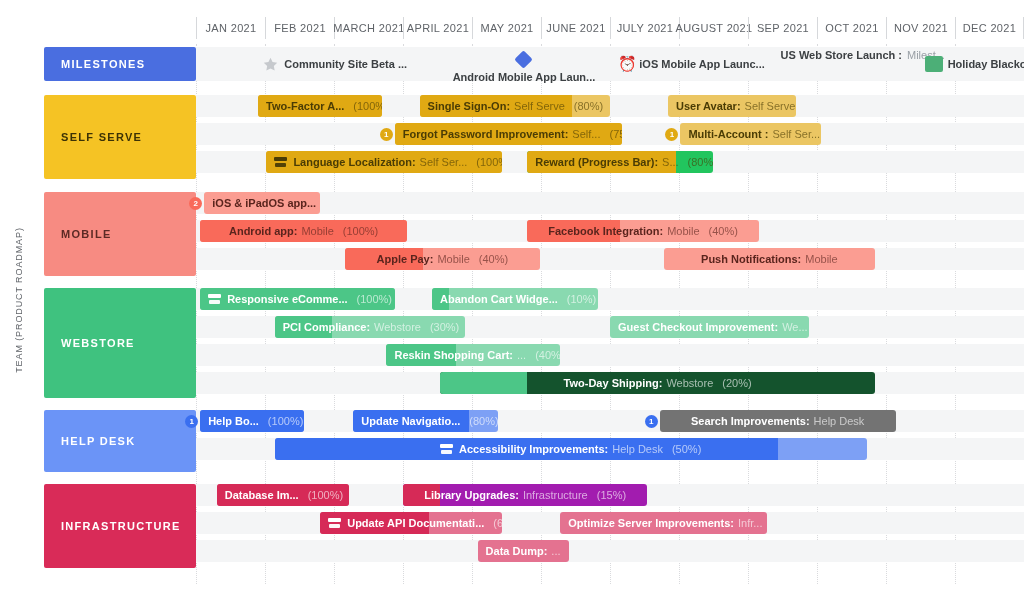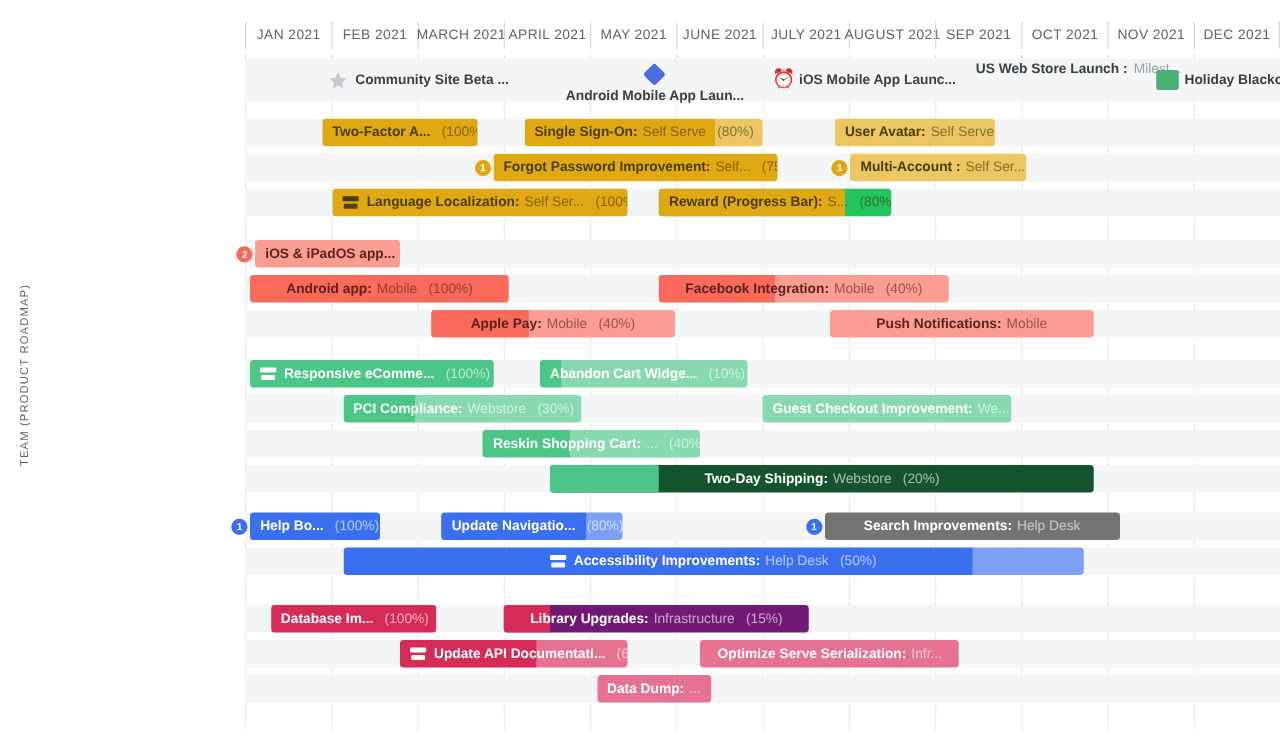--- a/index.html
+++ b/index.html
@@ -221,20 +221,40 @@
 </style>
 </head>
 <body>
 
 <div id="roadmap">
 
   <div class="axis-caption">
     <span>TEAM (PRODUCT ROADMAP)</span>
   </div>
 
+  <div class="lane-labels" id="lane-labels">
+      <div class="lane-label" style="top: 47px; height: 34px; background: rgb(74, 110, 224); color: rgb(255, 255, 255);">
+        <span>MILESTONES</span>
+      </div>
+      <div class="lane-label" style="top: 95px; height: 84px; background: rgb(245, 195, 36); color: rgb(60, 50, 5);">
+        <span>SELF SERVE</span>
+      </div>
+      <div class="lane-label" style="top: 192px; height: 84px; background: rgb(247, 139, 130); color: rgb(92, 42, 37);">
+        <span>MOBILE</span>
+      </div>
+      <div class="lane-label" style="top: 288px; height: 110px; background: rgb(63, 194, 127); color: rgb(255, 255, 255);">
+        <span>WEBSTORE</span>
+      </div>
+      <div class="lane-label" style="top: 410px; height: 62px; background: rgb(107, 148, 247); color: rgb(255, 255, 255);">
+        <span>HELP DESK</span>
+      </div>
+      <div class="lane-label" style="top: 484px; height: 84px; background: rgb(217, 43, 88); color: rgb(255, 255, 255);">
+        <span>INFRASTRUCTURE</span>
+      </div>
+    </div>
 
   <div class="timeline">
     <div class="month-header" id="month-header">
         <div class="month-cell" style="left: 0px; width: 69px;">JAN 2021</div>
         <div class="month-cell" style="left: 69px; width: 69px;">FEB 2021</div>
         <div class="month-cell" style="left: 138px; width: 69px;">MARCH 2021</div>
         <div class="month-cell" style="left: 207px; width: 69px;">APRIL 2021</div>
         <div class="month-cell" style="left: 276px; width: 69px;">MAY 2021</div>
         <div class="month-cell" style="left: 345px; width: 69px;">JUNE 2021</div>
         <div class="month-cell" style="left: 414px; width: 69px;">JULY 2021</div>
@@ -473,42 +493,42 @@
             <span class="bar-pct">(50%)</span>
           </div>
         </div>
         <div class="bar" style="left: 20.7px; width: 132.48px; top: 484px; background: rgb(228, 114, 144); color: rgb(255, 255, 255);">
           <div class="fill" style="width: 100%; background: rgb(214, 42, 87);"></div>
           <div class="bar-text">
             <span class="bar-title">Database Im...</span>
             <span class="bar-pct">(100%)</span>
           </div>
         </div>
-        <div class="bar" style="left: 207px; width: 244.26px; top: 484px; background: #701a75; color: rgb(255, 255, 255);">
+        <div class="bar" style="left: 207px; width: 244.26px; top: 484px; background: #a21caf; color: rgb(255, 255, 255);">
           <div class="fill" style="width: 15%; background: rgb(214, 42, 87);"></div>
           <div class="bar-text">
             <span class="bar-title">Library Upgrades:</span>
             <span class="bar-sub">Infrastructure</span>
             <span class="bar-pct">(15%)</span>
           </div>
         </div>
         <div class="bar" style="left: 124.2px; width: 182px; top: 512px; background: rgb(228, 114, 144); color: rgb(255, 255, 255);">
           <div class="fill" style="width: 60%; background: rgb(214, 42, 87);"></div>
           <div class="bar-text">
             <span class="glyph-board">
               <span class="top"></span>
               <span class="bot"></span>
             </span>
             <span class="bar-title">Update API Documentati...</span>
             <span class="bar-pct">(60%)</span>
           </div>
         </div>
         <div class="bar" style="left: 364.32px; width: 207px; top: 512px; background: rgb(228, 114, 144); color: rgb(255, 255, 255);">
           <div class="bar-text">
-            <span class="bar-title">Optimize Serve Serialization:</span>
+            <span class="bar-title">Optimize Server Improvements:</span>
             <span class="bar-sub">Infr...</span>
           </div>
         </div>
         <div class="bar" style="left: 281.52px; width: 91.08px; top: 540px; background: rgb(228, 114, 144); color: rgb(255, 255, 255); text-align: right;">
           <div class="bar-text">
             <span class="bar-title">Data Dump:</span>
             <span class="bar-sub">...</span>
           </div>
         </div>
       </div>

